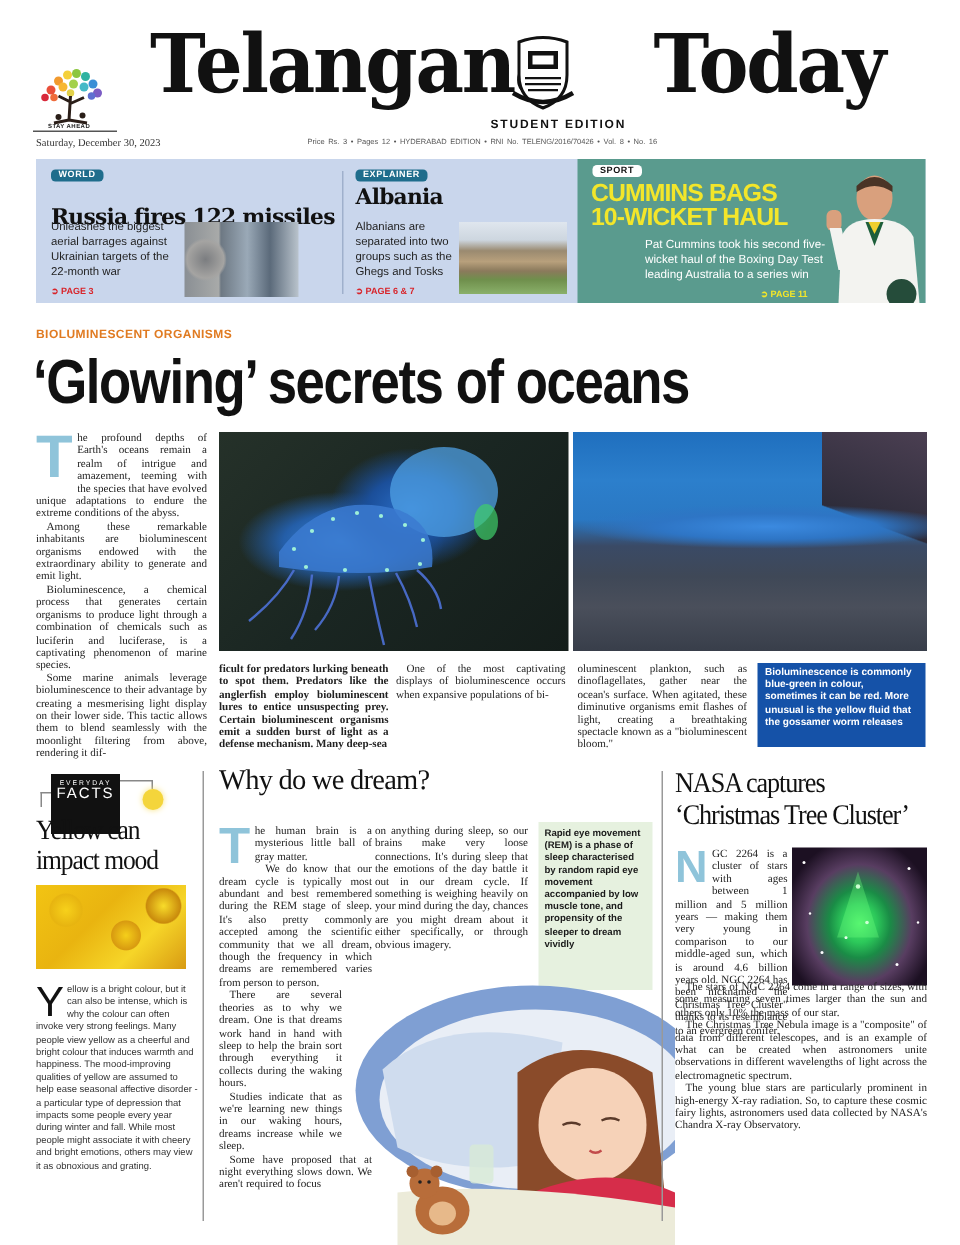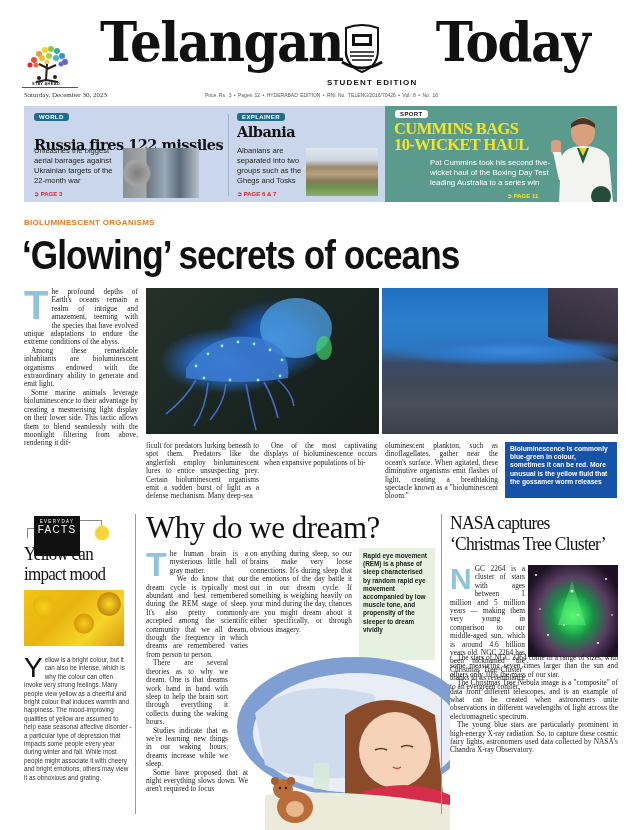--- a/index.html
+++ b/index.html
@@ -21,21 +21,21 @@
   .band { position: absolute; left: 24px; top: 106px; width: 593px; height: 96px; background: #c9d6ec; }
   .band-divider { position: absolute; left: 204px; top: 8px; width: 1px; height: 82px; background: #9fb0cc; }
   .tag { position: absolute; display: inline-block; background: #1f6d8c; color: #fff; font: bold 6px "Liberation Sans", sans-serif; padding: 1px 5px; border-radius: 3px; letter-spacing: 0.4px; }
   .teaser-head { position: absolute; font-family: "DejaVu Serif", serif; font-weight: bold; font-size: 14.5px; letter-spacing: -0.5px; color: #111; }
   .teaser-body { position: absolute; font: 7.6px/10px "Liberation Sans", sans-serif; color: #222; }
   .page-ref { position: absolute; font: bold 6px "Liberation Sans", sans-serif; color: #d8252b; }
   .ph { position: absolute; overflow: hidden; }
 
   .sport { position: absolute; left: 385px; top: 106px; width: 232px; height: 96px; background: #5a9b8e; overflow: hidden; }
   .sport .tag { background: #fff; color: #111; left: 10px; top: 4px; }
-  .sport-head { position: absolute; left: 9px; top: 15px; font-family: Liberation Serif, serif; font-weight: bold; font-size: 16.5px; line-height: 16px; color: #f3e62a; letter-spacing: -0.6px; }
+  .sport-head { position: absolute; left: 9px; top: 15px; font-family: Liberation Sans, sans-serif; font-weight: bold; font-size: 16.5px; line-height: 16px; color: #f3e62a; letter-spacing: -0.6px; }
   .sport-body { position: absolute; left: 10px; top: 52px; font: 7.8px/10.2px "Liberation Sans", sans-serif; color: #fff; margin-left: 35px; }
   .sport .page-ref { color: #f3e62a; left: 122px; top: 86px; }
 
   
   .kicker { position: absolute; left: 24px; top: 218px; font: bold 8px "Liberation Sans", sans-serif; color: #e07b22; letter-spacing: 0.3px; }
   .headline { position: absolute; left: 22px; top: 232px; font-family: "Liberation Sans", sans-serif; font-weight: bold; font-size: 37px; letter-spacing: -1px; color: #111; transform: scaleX(0.95) scaleY(1.12); transform-origin: top left; }
   .col { position: absolute; font: 7.4px/8.4px "Liberation Serif", serif; color: #222; text-align: justify; hyphens: auto; }
   .col p { text-indent: 7px; }
   .col p.first { text-indent: 0; }
   .dropcap { float: left; font-family: "Liberation Sans", sans-serif; font-weight: bold; font-size: 40px; line-height: 33px; color: #8fc4da; margin: 1px 3px 0 0; }
@@ -48,21 +48,21 @@
   .facts-label .l2 { font: 10px "Liberation Sans", sans-serif; letter-spacing: 1.3px; display: block; }
   .facts-wire { position: absolute; left: 3px; top: 14px; width: 7px; height: 10px; border-left: 1px solid #888; border-top: 1px solid #888; }
   .facts-wire2 { position: absolute; left: 56px; top: 6px; width: 22px; height: 6px; border-top: 1px solid #888; border-right: 1px solid #888; }
   .bulb { position: absolute; left: 71px; top: 12px; width: 14px; height: 14px; background: #f4d53b; border-radius: 50%; box-shadow: 0 0 4px #f7e27a; }
   .facts-head { position: absolute; left: 24px; top: 544px; font-family: "Liberation Serif", serif; font-size: 18.5px; line-height: 20px; letter-spacing: -0.8px; color: #111; transform: scaleX(0.92); transform-origin: top left; }
   .facts-photo { position: absolute; left: 24px; top: 590px; width: 100px; height: 56px; background: radial-gradient(circle at 20% 30%, #f7d11b 0, #e7b410 12%, transparent 13%), radial-gradient(circle at 60% 60%, #f5cf1a 0, #d89a10 14%, transparent 15%), radial-gradient(circle at 85% 25%, #f8dc2a 0, #c98a0c 12%, transparent 13%), linear-gradient(135deg, #f2c413, #e9b410 40%, #f6d528 70%, #d89a12); }
   .facts-text { position: absolute; left: 24px; top: 656px; width: 108px; font: 6.3px/8.4px "Liberation Sans", sans-serif; color: #333; }
   .facts-text .dc { float: left; font-size: 28px; line-height: 24px; margin: 0 2px 0 0; color: #111; }
   .vrule { position: absolute; width: 1px; background: #999; }
 
-  .dream-head { position: absolute; left: 146px; top: 510px; font-family: "Liberation Serif", serif; font-size: 31px; color: #111; letter-spacing: -0.5px; }
+  .dream-head { position: absolute; left: 146px; top: 510px; font-family: "Liberation Serif", serif; font-size: 19px; color: #111; letter-spacing: -0.5px; }
   .rem-box { position: absolute; left: 359px; top: 548px; width: 76px; height: 112px; background: #e6f1df; padding: 4px 4px; font: bold 6.4px/8.2px "Liberation Sans", sans-serif; color: #1a1a1a; }
   .illus { position: absolute; left: 225px; top: 655px; width: 225px; height: 175px; overflow: hidden; }
 
   .nasa-head { position: absolute; left: 450px; top: 512px; font-family: "Liberation Serif", serif; font-size: 19px; line-height: 21px; letter-spacing: -0.8px; color: #111; transform: scaleX(0.92); transform-origin: top left; }
   .nebula { position: absolute; left: 528px; top: 565px; width: 90px; height: 92px; background: radial-gradient(ellipse at 50% 55%, #4df26a 0, #2cc85a 18%, #1a8c46 32%, rgba(70,40,80,0.9) 55%, #1c1022 80%); overflow: hidden; }
 </style>
 </head>
 <body>
 
 <div>
@@ -143,20 +143,21 @@
     <circle cx="56" cy="86" r="10" fill="#254c3a"></circle>
   </svg>
 </div>
 
 <div class="kicker">BIOLUMINESCENT ORGANISMS</div>
 <h1 class="headline">‘Glowing’ secrets of oceans</h1>
 
 <div class="col" style="left:24px;top:288px;width:114px;">
   <p class="first"><span class="dropcap">T</span><span>he profound depths of Earth's oceans remain a realm of intrigue and amazement, teeming with the species that have evolved unique adaptations to endure the extreme conditions of the abyss.</span></p>
   <p>Among these remarkable inhabitants are bioluminescent organisms endowed with the extraordinary ability to generate and emit light.</p>
+  <p>Bioluminescence, a chemical process that generates certain organisms to produce light through a combination of chemicals such as luciferin and luciferase, is a captivating phenomenon of marine species.</p>
   <p>Some marine animals leverage bioluminescence to their advantage by creating a mesmerising light display on their lower side. This tactic allows them to blend seamlessly with the moonlight filtering from above, rendering it dif-</p>
 </div>
 
 <div class="ph" style="left:146px;top:288px;width:233px;height:146px;background:radial-gradient(ellipse at 55% 35%,#2a6ec9 0,#1b4f9a 16%,transparent 30%),radial-gradient(ellipse at 35% 50%,#3d89d6 0,#245ea8 18%,transparent 32%),linear-gradient(135deg,#253129,#1a2622 50%,#141d1a);">
   <svg style="position:absolute;left:0;top:0;" width="233" height="146" viewBox="0 0 233 146">
     <ellipse cx="150" cy="40" rx="36" ry="30" fill="#4fa0e4" opacity="0.75"></ellipse>
     <ellipse cx="178" cy="60" rx="8" ry="12" fill="#3fcf6a" opacity="0.7"></ellipse>
     <path d="M40 80 Q70 38 120 52 Q145 62 142 90 Q95 98 40 90 Z" fill="#3b7ad0" opacity="0.85"></path>
     <g stroke="#4d71d6" stroke-width="1.6" fill="none" opacity="0.9">
       <path d="M50 92 Q40 110 20 126"></path>
@@ -179,21 +180,21 @@
       <circle cx="112" cy="92" r="1.4"></circle>
         <circle cx="134" cy="88" r="1.4"></circle>
     </g>
   </svg>
 </div>
 <div class="ph" style="left:382px;top:288px;width:236px;height:146px;background:linear-gradient(180deg,#1f6fbe 0%,#2c7fcc 22%,#2a78c3 40%,#3a4a66 52%,#3f4857 66%,#4a4f5b 80%,#383e4a 100%);">
   <div style="position:absolute;right:0;top:0;width:70px;height:80px;background:linear-gradient(200deg,#4b3f52,#2d2c3a 70%,transparent 71%);"></div>
   <div style="position:absolute;left:0;top:48px;width:236px;height:30px;background:radial-gradient(ellipse at 55% 50%,#3b8ae0 0,#2e75c5 40%,transparent 70%);"></div>
 </div>
 
-<div class="col" style="left:146px;top:442px;width:113px;">
+<div class="col" style="left:146px;top:442px;width:113px;font-weight:bold;">
   <p class="first">ficult for predators lurking beneath to spot them. Predators like the anglerfish employ bioluminescent lures to entice unsuspecting prey. Certain bioluminescent organisms emit a sudden burst of light as a defense mechanism. Many deep-sea</p>
 </div>
 <div class="col" style="left:264px;top:442px;width:113px;">
   <p>One of the most captivating displays of bioluminescence occurs when expansive populations of bi-</p>
 </div>
 <div class="col" style="left:385px;top:442px;width:113px;">
   <p class="first">oluminescent plankton, such as dinoflagellates, gather near the ocean's surface. When agitated, these diminutive organisms emit flashes of light, creating a breathtaking spectacle known as a "bioluminescent bloom."</p>
 </div>
 <div class="info-box">Bioluminescence is commonly blue-green in colour, sometimes it can be red. More unusual is the yellow fluid that the gossamer worm releases</div>
 

